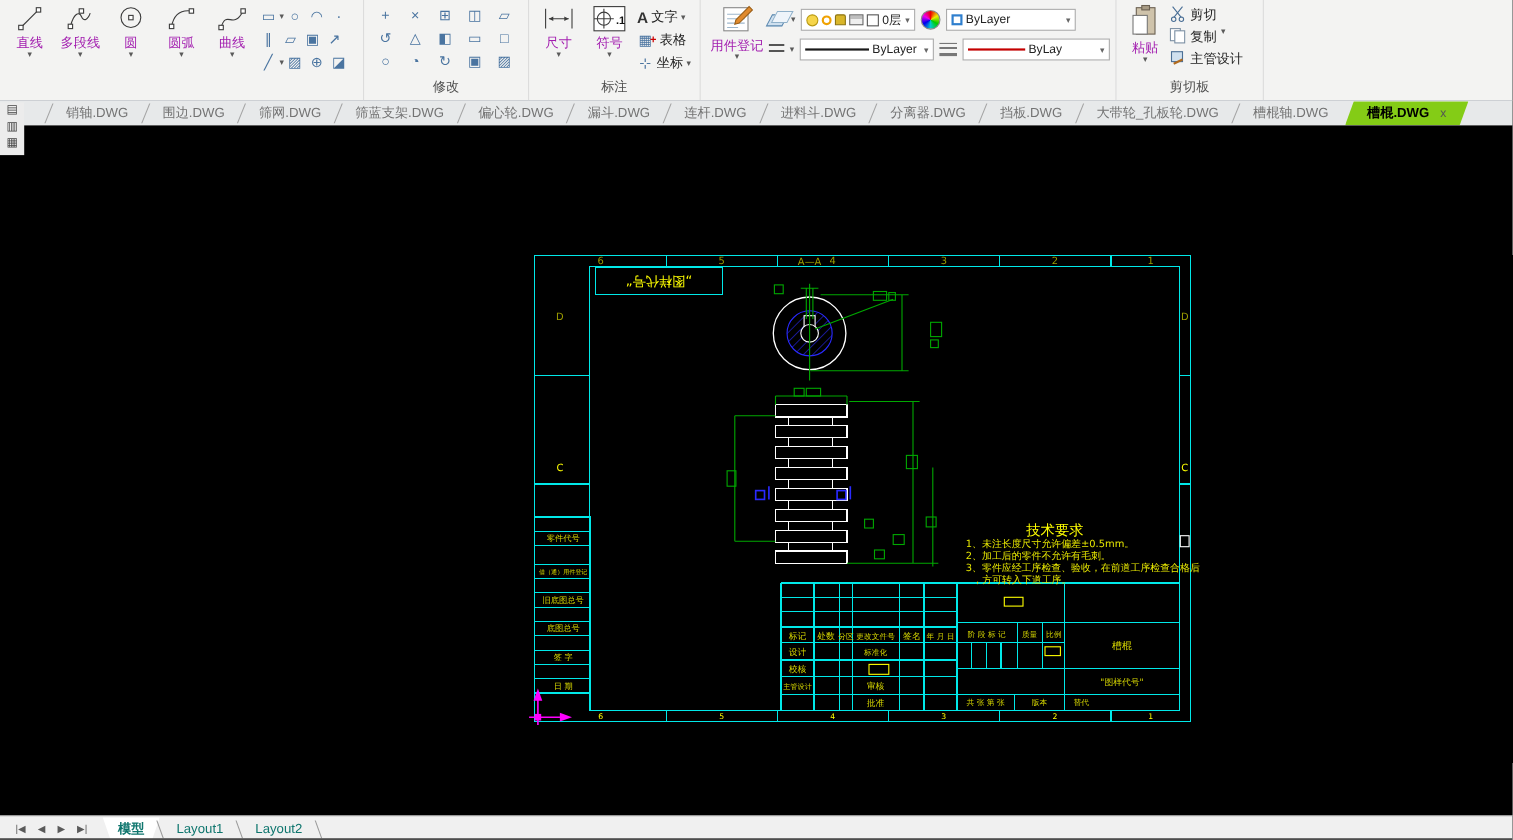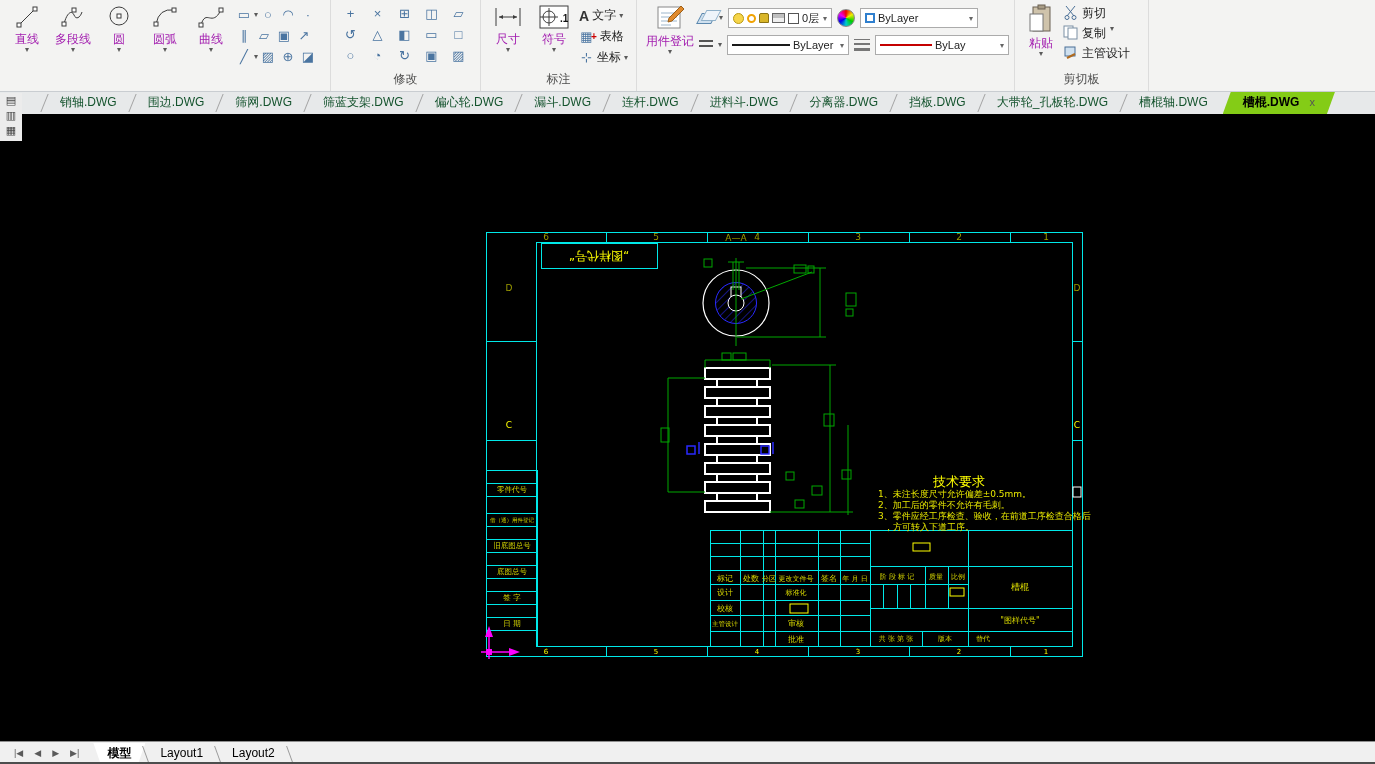--- a/index.html
+++ b/index.html
@@ -42,36 +42,36 @@
   .ic-lw{width:16px;height:12px;background:linear-gradient(#777 0 1px,transparent 1px 4px,#777 4px 6px,transparent 6px 9px,#777 9px 12px)}
   .ic-layers{width:13px;height:9px;background:#cfe0ef;border:1px solid #5b87ad;transform:skewX(-28deg);position:relative}
   .ic-layers:after{content:"";position:absolute;left:2px;top:-4px;width:13px;height:9px;background:#eef4fa;border:1px solid #8fb0c9}
   .ltsample{width:58px;height:2px;background:#1a1a1a}
   .lwsample{width:52px;height:2px;background:#c40000}
 
   
   .doctabs{position:absolute;top:92px;left:0;width:1375px;height:22px;background:#e7e9ea;
            display:flex;align-items:stretch;padding-left:44px;box-sizing:border-box}
   .dsep{width:1px;background:#a3a3a3;transform:skewX(-22deg);margin:2px 0}
-  .dtab{height:22px;line-height:21px;padding:0 15px;font-size:12px;color:#14532d;white-space:nowrap}
+  .dtab{height:22px;line-height:21px;padding:0 15px;font-size:12px;color:#737373;white-space:nowrap}
   .dtab.active{background:#84cc16;font-weight:bold;color:#000;
                clip-path:polygon(8px 0,100% 0,calc(100% - 8px) 100%,0 100%);padding:0 20px}
   .dtab.active .close{font-weight:normal;color:#555;margin-left:10px;font-size:11px}
 
   
   .canvas{position:absolute;top:114px;left:0;width:1375px;height:627px;background:#000}
   .notch{position:absolute;top:93px;left:0;width:22px;height:48px;background:#ececec;z-index:5;
          display:flex;flex-direction:column;align-items:center;font-size:11px;color:#444;line-height:15px}
 
   
   .statusbar{position:absolute;top:741px;left:0;width:1375px;height:23px;background:#f0f0f0;
              border-top:1px solid #8f8f8f;display:flex;align-items:center;box-sizing:border-box}
   .navbtns{display:flex;gap:11px;padding:0 14px;color:#5a5a5a;font-size:9px}
   .navbtns span{cursor:default}
-  .ltab{height:20px;line-height:20px;padding:0 14px;font-size:12px;color:#000000;white-space:nowrap}
+  .ltab{height:20px;line-height:20px;padding:0 14px;font-size:12px;color:#0f766e;white-space:nowrap}
   .ltab.active{background:#fff;font-weight:bold;
                clip-path:polygon(0 0,100% 0,calc(100% - 7px) 100%,7px 100%)}
   .lsep{width:1px;background:#9a9a9a;transform:skewX(20deg);height:16px;margin-top:2px}
   .bottomedge{position:absolute;left:0;bottom:0;width:1375px;height:2px;background:#4d4d4d}
 </style>
 </head>
 <body>
 
 <div class="ribbon">
 

